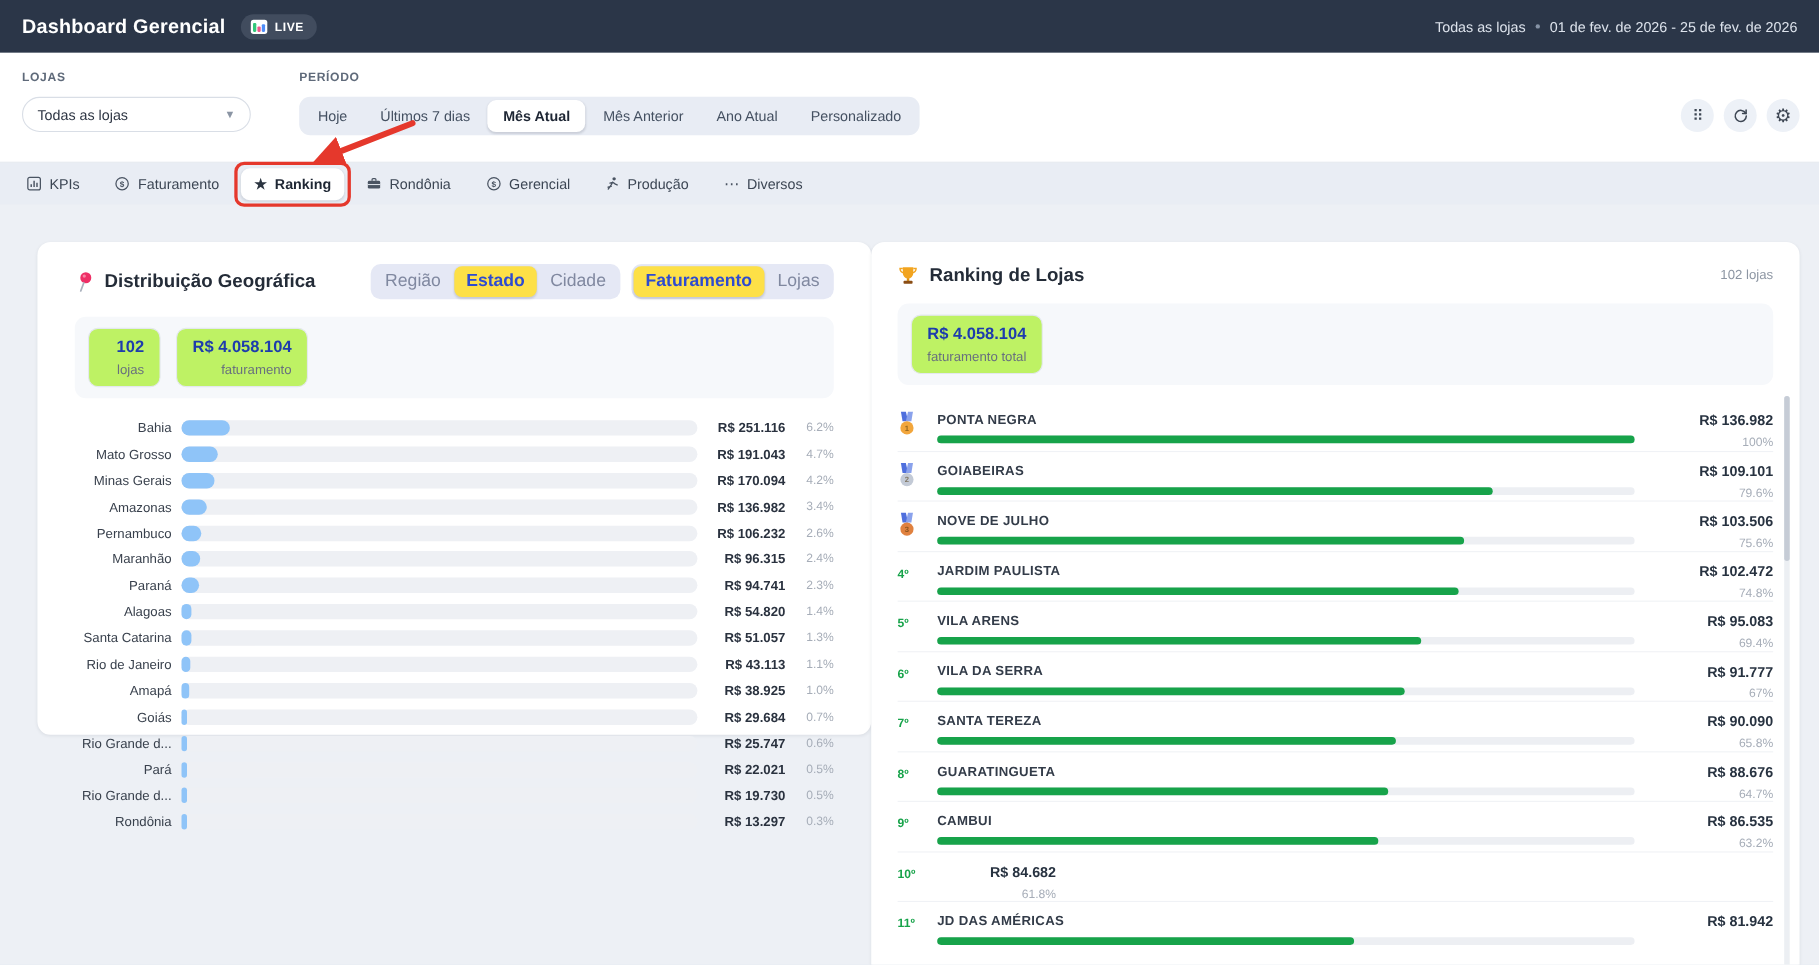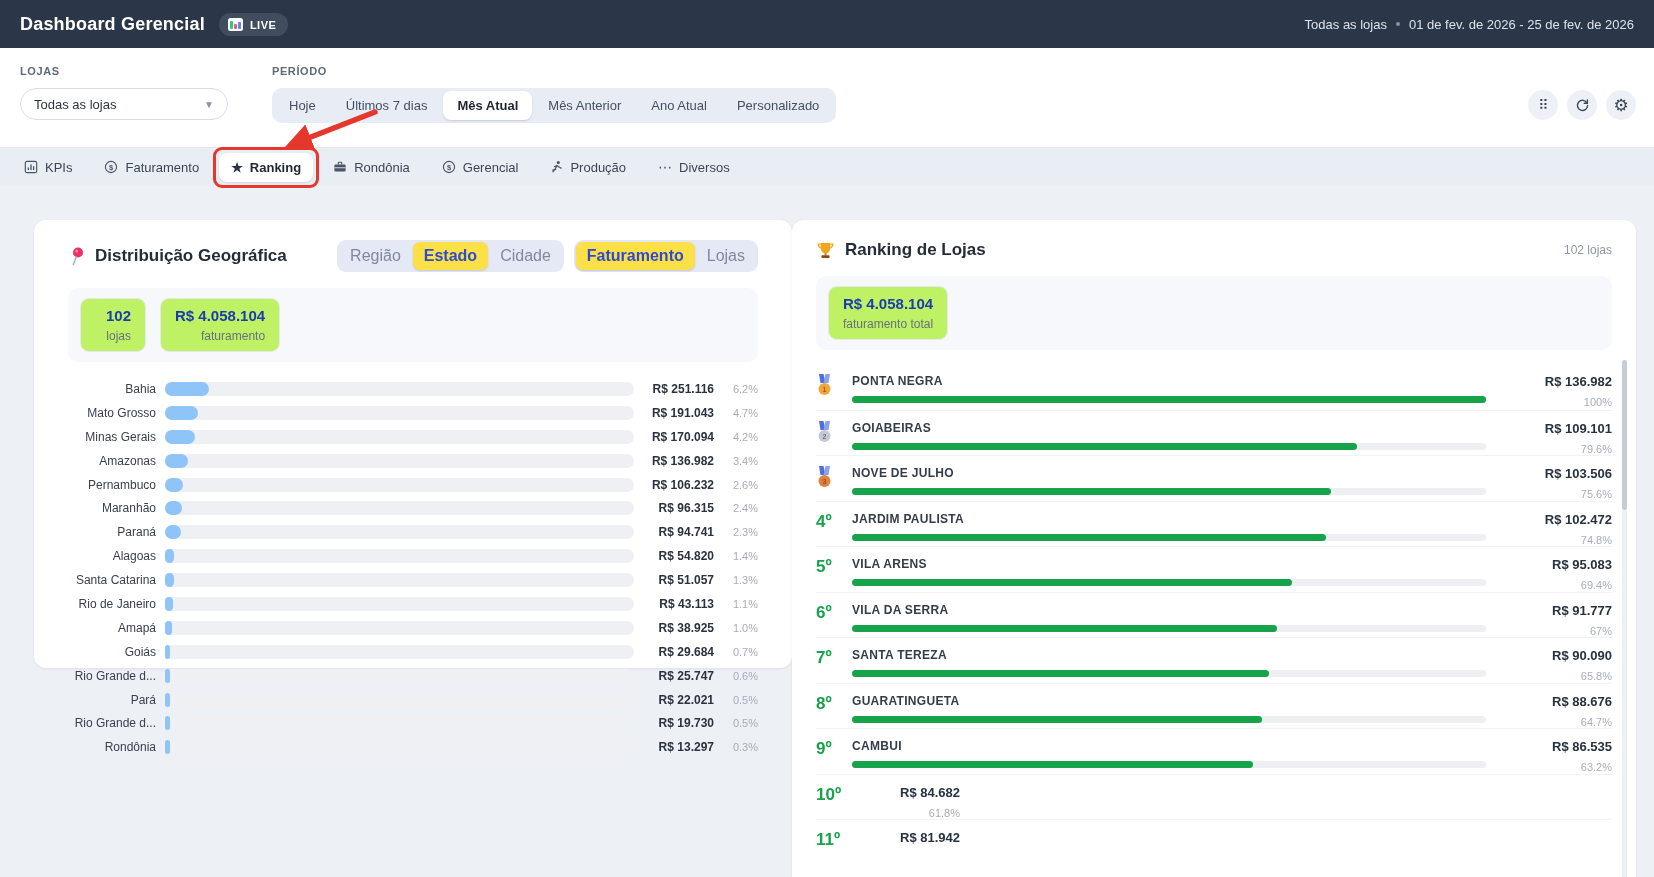--- a/index.html
+++ b/index.html
@@ -73,21 +73,21 @@
   .geo-value{width:80px;text-align:right;font-size:12px;font-weight:700;color:#2a323f;flex:none;white-space:nowrap;}
   .geo-pct{width:44px;text-align:right;font-size:11px;color:#a6adb8;flex:none;}
 
   
   .rank-count{font-size:12px;color:#8d96a3;}
   .rank-list{margin-top:14px;}
   .rank-item{display:flex;align-items:flex-start;padding-top:10px;height:45.5px;box-sizing:border-box;
     border-top:1px solid #f0f2f6;cursor:pointer;}
   .rank-item:first-child{border-top:none;}
   .rank-badge{width:36px;flex:none;padding-top:0;}
-  .rank-num{font-size:17px;font-weight:800;color:var(--green);}
+  .rank-num{font-size:11px;font-weight:800;color:var(--green);}
   .rank-main{flex:1;padding-right:18px;min-width:0;}
   .rank-name{font-size:12px;font-weight:700;color:#333c49;letter-spacing:.3px;white-space:nowrap;}
   .rank-track{margin-top:8px;height:7px;background:#edeff3;border-radius:4px;}
   .rank-fill{height:100%;background:var(--green);border-radius:4px;}
   .rank-right{width:108px;flex:none;text-align:right;}
   .rank-value{font-size:13px;font-weight:700;color:#273240;white-space:nowrap;}
   .rank-pct{font-size:11px;color:#a6adb8;margin-top:7px;}
   .rank-scroll{position:absolute;right:9px;top:140px;bottom:10px;width:5px;background:#eceff3;border-radius:3px;cursor:pointer;}
   .rank-thumb{width:5px;height:150px;background:#c6ccd6;border-radius:3px;}
 </style>
@@ -544,20 +544,26 @@
         </div>
         <div class="rank-item">
           <div class="rank-badge"><span class="rank-num">10º</span></div>
           <div class="rank-right">
             <div class="rank-value">R$ 84.682</div>
             <div class="rank-pct">61.8%</div>
           </div>
         </div>
         <div class="rank-item">
           <div class="rank-badge"><span class="rank-num">11º</span></div>
+          <div class="rank-main">
+            <div class="rank-name">JD DAS AMÉRICAS</div>
+            <div class="rank-track">
+              <div class="rank-fill" style="width:59.8%"></div>
+            </div>
+          </div>
           <div class="rank-right">
             <div class="rank-value">R$ 81.942</div>
             <div class="rank-pct"></div>
           </div>
         </div>
       </div>
     <div class="rank-scroll">
       <div class="rank-thumb"></div>
     </div>
   </section>

